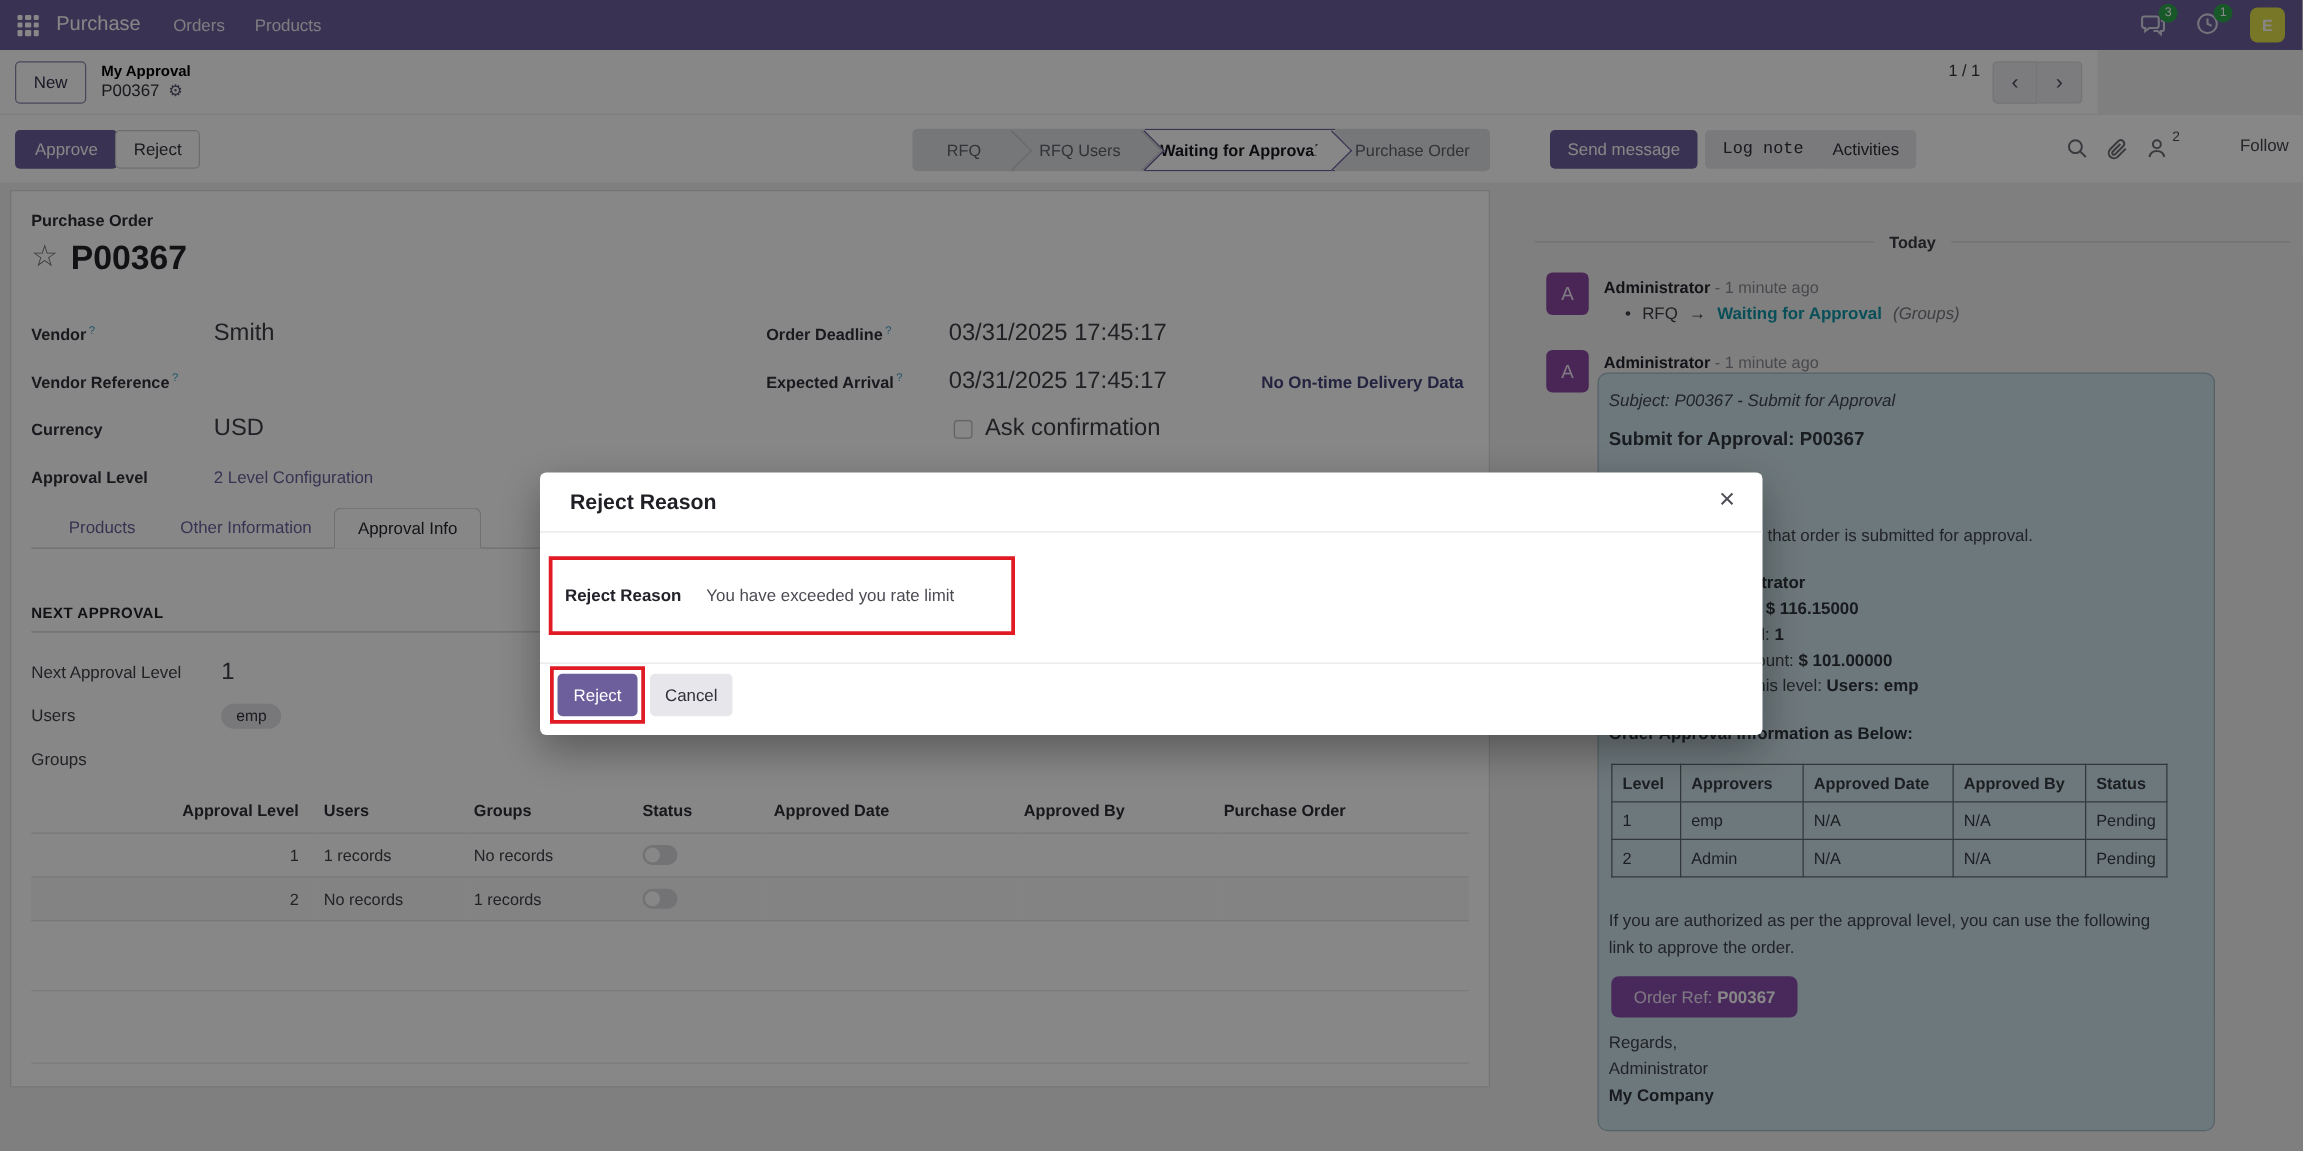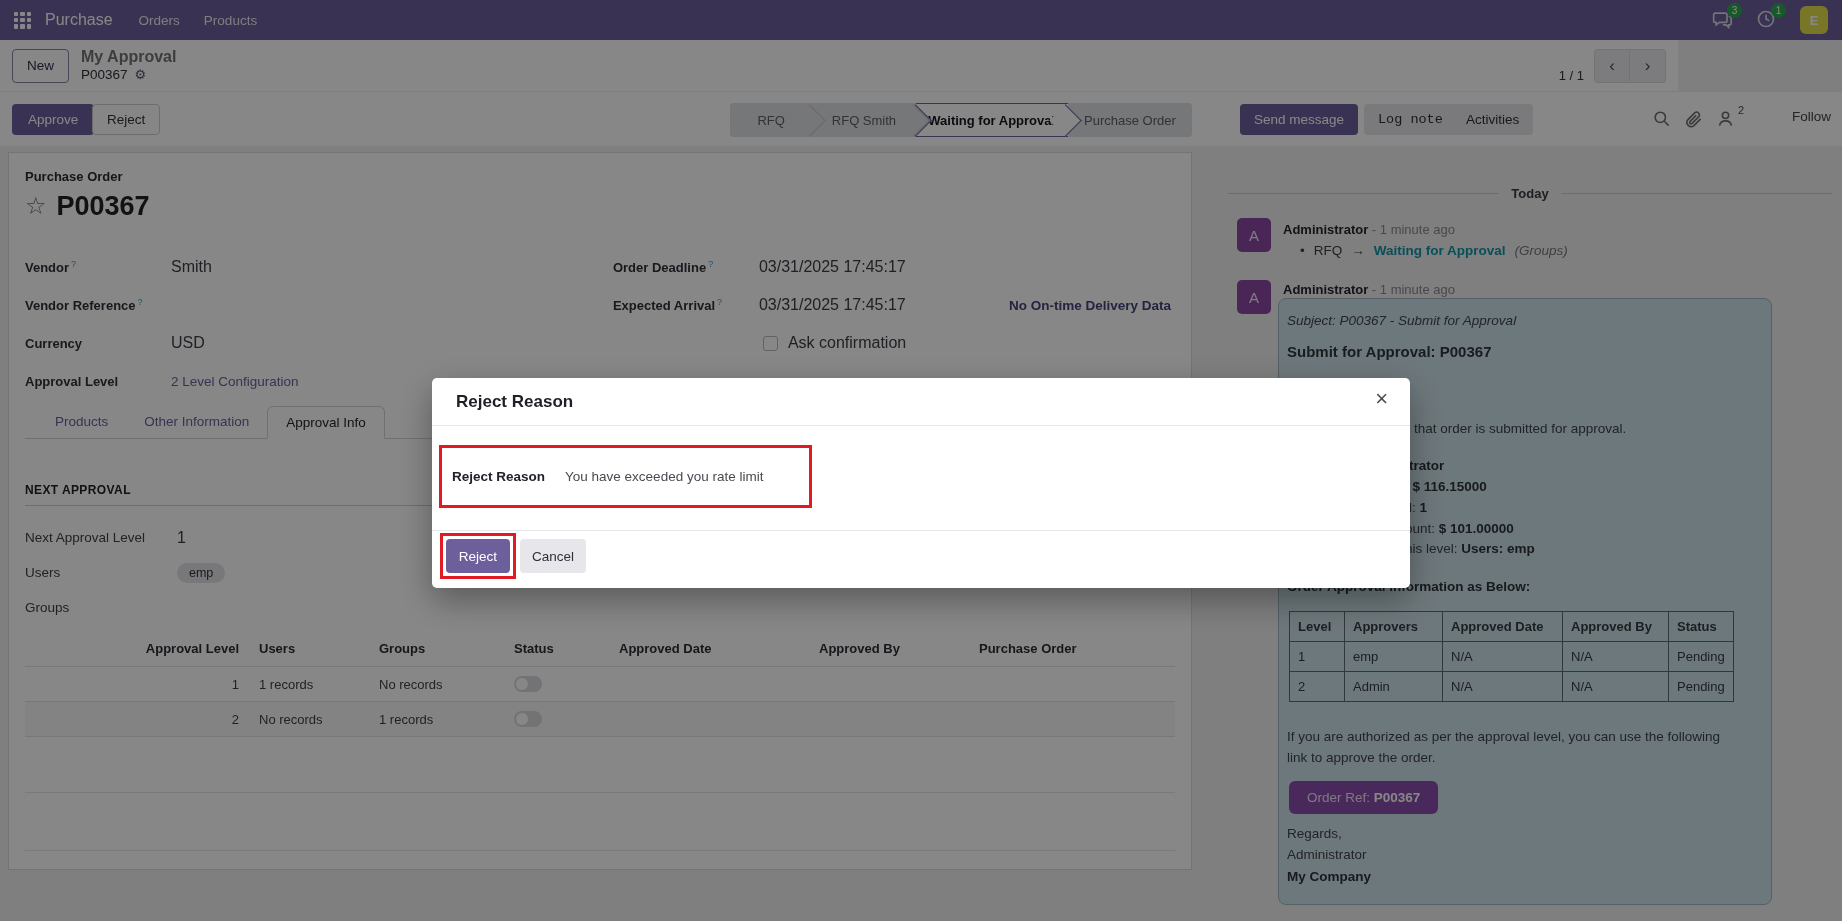--- a/index.html
+++ b/index.html
@@ -15,24 +15,24 @@
   .nav-right { margin-left:auto; display:flex; align-items:center; gap:22px; }
   .nav-icon { position:relative; width:22px; height:22px; color:#d9d9ea; }
   .nav-icon svg { width:20px; height:20px; display:block; }
   .nav-badge { position:absolute; top:-6px; right:-8px; background:#2ea94e; color:#fff; font-size:10px; line-height:15px; min-width:15px; height:15px; border-radius:8px; text-align:center; padding:0 3px; }
   .avatar-e { width:28px; height:28px; border-radius:6px; background:#e3df4a; color:#fff; font-size:13px; font-weight:700; display:flex; align-items:center; justify-content:center; }
 
   
   .controlbar { position:absolute; left:0; top:40px; width:1678px; height:52px; background:#fff; border-bottom:1px solid #ececef; display:flex; align-items:center; padding:0 12px; }
   .btn-new { height:34px; padding:0 14px; border:1px solid #8b84a8; border-radius:4px; background:#fff; color:#31304a; font-size:13.5px; cursor:pointer; }
   .crumbs { margin-left:12px; line-height:1.25; }
-  .crumb-parent { font-size:16px; font-weight:700; color:#737373; cursor:pointer; }
+  .crumb-parent { font-size:12px; font-weight:700; color:#000000; cursor:pointer; }
   .crumb-current { font-size:13.5px; color:#2e2e38; display:flex; align-items:center; gap:7px; }
   .gear { color:#55536b; font-size:13px; cursor:pointer; }
-  .pager { margin-left:auto; display:flex; align-items:flex-end; gap:10px; }
+  .pager { margin-left:auto; display:flex; align-items:flex-start; gap:10px; }
   .pager-count { font-size:13px; color:#33333c; }
   .pager-btns { display:flex; }
   .pager-btn { width:36px; height:34px; background:#eaeaee; border:1px solid #d9d9df; color:#4b4b55; font-size:17px; display:flex; align-items:center; justify-content:center; cursor:pointer; }
   .pager-btn.prev { border-radius:4px 0 0 4px; }
   .pager-btn.next { border-radius:0 4px 4px 0; border-left:none; }
 
   
   .actionbar { position:absolute; left:0; top:92px; width:1842px; height:54px; background:#fff; }
   .btn { height:31px; border:none; border-radius:4px; font-size:13.5px; font-family:"Liberation Sans",sans-serif; cursor:pointer; }
   .btn-primary { background:#6c5f9b; color:#fff; }
@@ -62,21 +62,21 @@
   .sheet-label { font-size:13px; font-weight:700; color:#2c2c34; }
   .title-row { display:flex; align-items:center; gap:10px; margin-top:2px; height:40px; }
   .star { font-size:24px; color:#6f6f78; cursor:pointer; line-height:1; }
   .po-name { font-size:27px; font-weight:700; color:#222229; }
   .form-cols { display:flex; margin-top:22px; }
   .fcol { width:580px; }
   .fcol.right { width:570px; margin-left:16px; }
   .frow { display:flex; align-items:center; height:38px; position:relative; }
   .flabel { width:146px; font-weight:700; color:#30303a; font-size:13px; }
   .fhelp { color:#3a9ec4; font-size:9px; vertical-align:super; margin-left:2px; font-weight:400; }
-  .fvalue { color:#3d3d46; font-size:16px; }
+  .fvalue { color:#3d3d46; font-size:19px; }
   .flink { color:#6c5f9b; font-size:13.5px; cursor:pointer; }
   .ontime { position:absolute; right:4px; font-weight:700; color:#45457a; font-size:13.5px; cursor:pointer; }
   .checkbox { width:15px; height:15px; border:1px solid #b9b9c0; border-radius:3px; background:#fff; margin-right:10px; cursor:pointer; }
 
   .tabs { display:flex; margin-top:6px; border-bottom:1px solid #d4d4da; padding-left:12px; }
   .tab { padding:8px 18px; font-size:13.5px; color:#6c5f9b; cursor:pointer; }
   .tab.active { background:#fff; border:1px solid #d4d4da; border-bottom:1px solid #fff; margin-bottom:-1px; border-radius:6px 6px 0 0; color:#26262e; }
 
   .section-heading { margin-top:44px; font-size:12px; font-weight:700; letter-spacing:.4px; color:#222229; padding-bottom:8px; border-bottom:1px solid #cfcfd5; }
   .na-rows { margin-top:14px; }
@@ -195,21 +195,21 @@
     </div>
   </div>
 </div>
 
 <div class="actionbar">
   <button class="btn btn-primary ab-approve">Approve</button>
   <button class="btn btn-light ab-reject">Reject</button>
 
   <div class="steps">
     <div class="step" style="flex:0.95">RFQ</div>
-    <div class="step" style="flex:1.25">RFQ Smith</div>
+    <div class="step" style="flex:1.25">RFQ Users</div>
     <div class="step active" style="flex:1.95">Waiting for Approval</div>
     <div class="step" style="flex:1.55">Purchase Order</div>
   </div>
 
   <button class="btn btn-primary ab-send">Send message</button>
   <button class="btn btn-flat ab-log">Log note</button>
   <button class="btn btn-flat ab-act">Activities</button>
 
   <div class="ab-icon" style="left:1652px">
     <svg viewBox="0 0 24 24" fill="none" stroke="currentColor" stroke-width="2">

